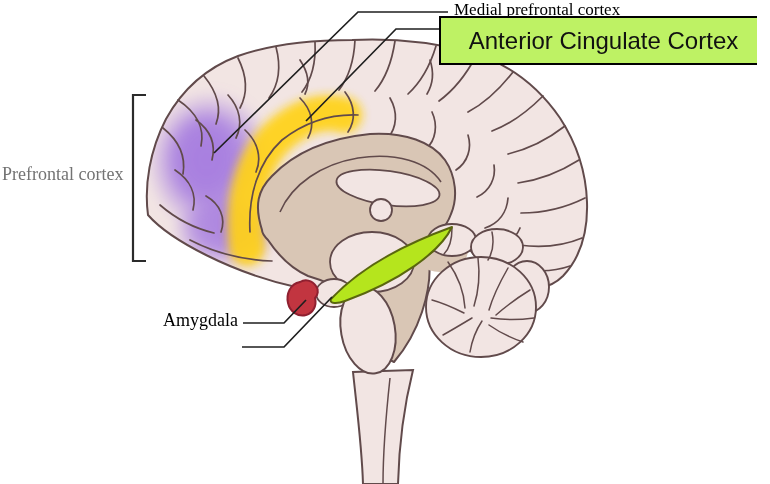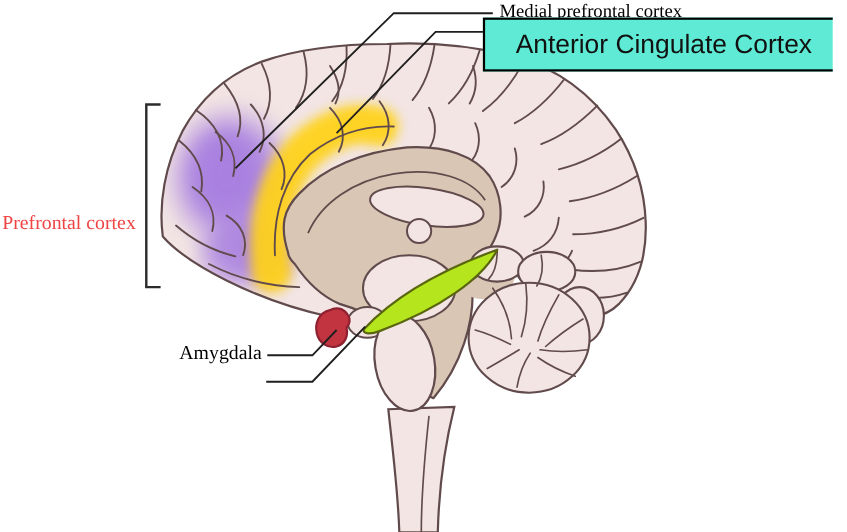--- a/index.html
+++ b/index.html
@@ -173,21 +173,21 @@
       <polyline points="440,29 396,29 306,121"></polyline>
       <polyline points="243,323 284,323 306,300"></polyline>
       <polyline points="242,347 284,347 332,297"></polyline>
     </g>
 
     <path d="M 146 95 L 133 95 L 133 261 L 146 261" fill="none" stroke-width="2.2" stroke="#2b2b2b"></path>
   </svg>
 
   <div class="label lbl-mpc" style="color: rgb(0, 0, 0);">Medial prefrontal cortex</div>
 
-  <div class="acc-box" style="border-color: rgb(0, 0, 0); background-color: #5eead4;">
+  <div class="acc-box" style="border-color: rgb(0, 0, 0); background-color: #bef264;">
     <span>Anterior Cingulate Cortex</span>
   </div>
 
-  <div class="label lbl-pfc" style="color: #ef4444; margin-top: 28px;">Prefrontal cortex</div>
+  <div class="label lbl-pfc" style="color: #737373;">Prefrontal cortex</div>
 
   <div class="label lbl-amy" style="color: rgb(0, 0, 0);">Amygdala</div>
 
 </div>
 
 </body></html>

